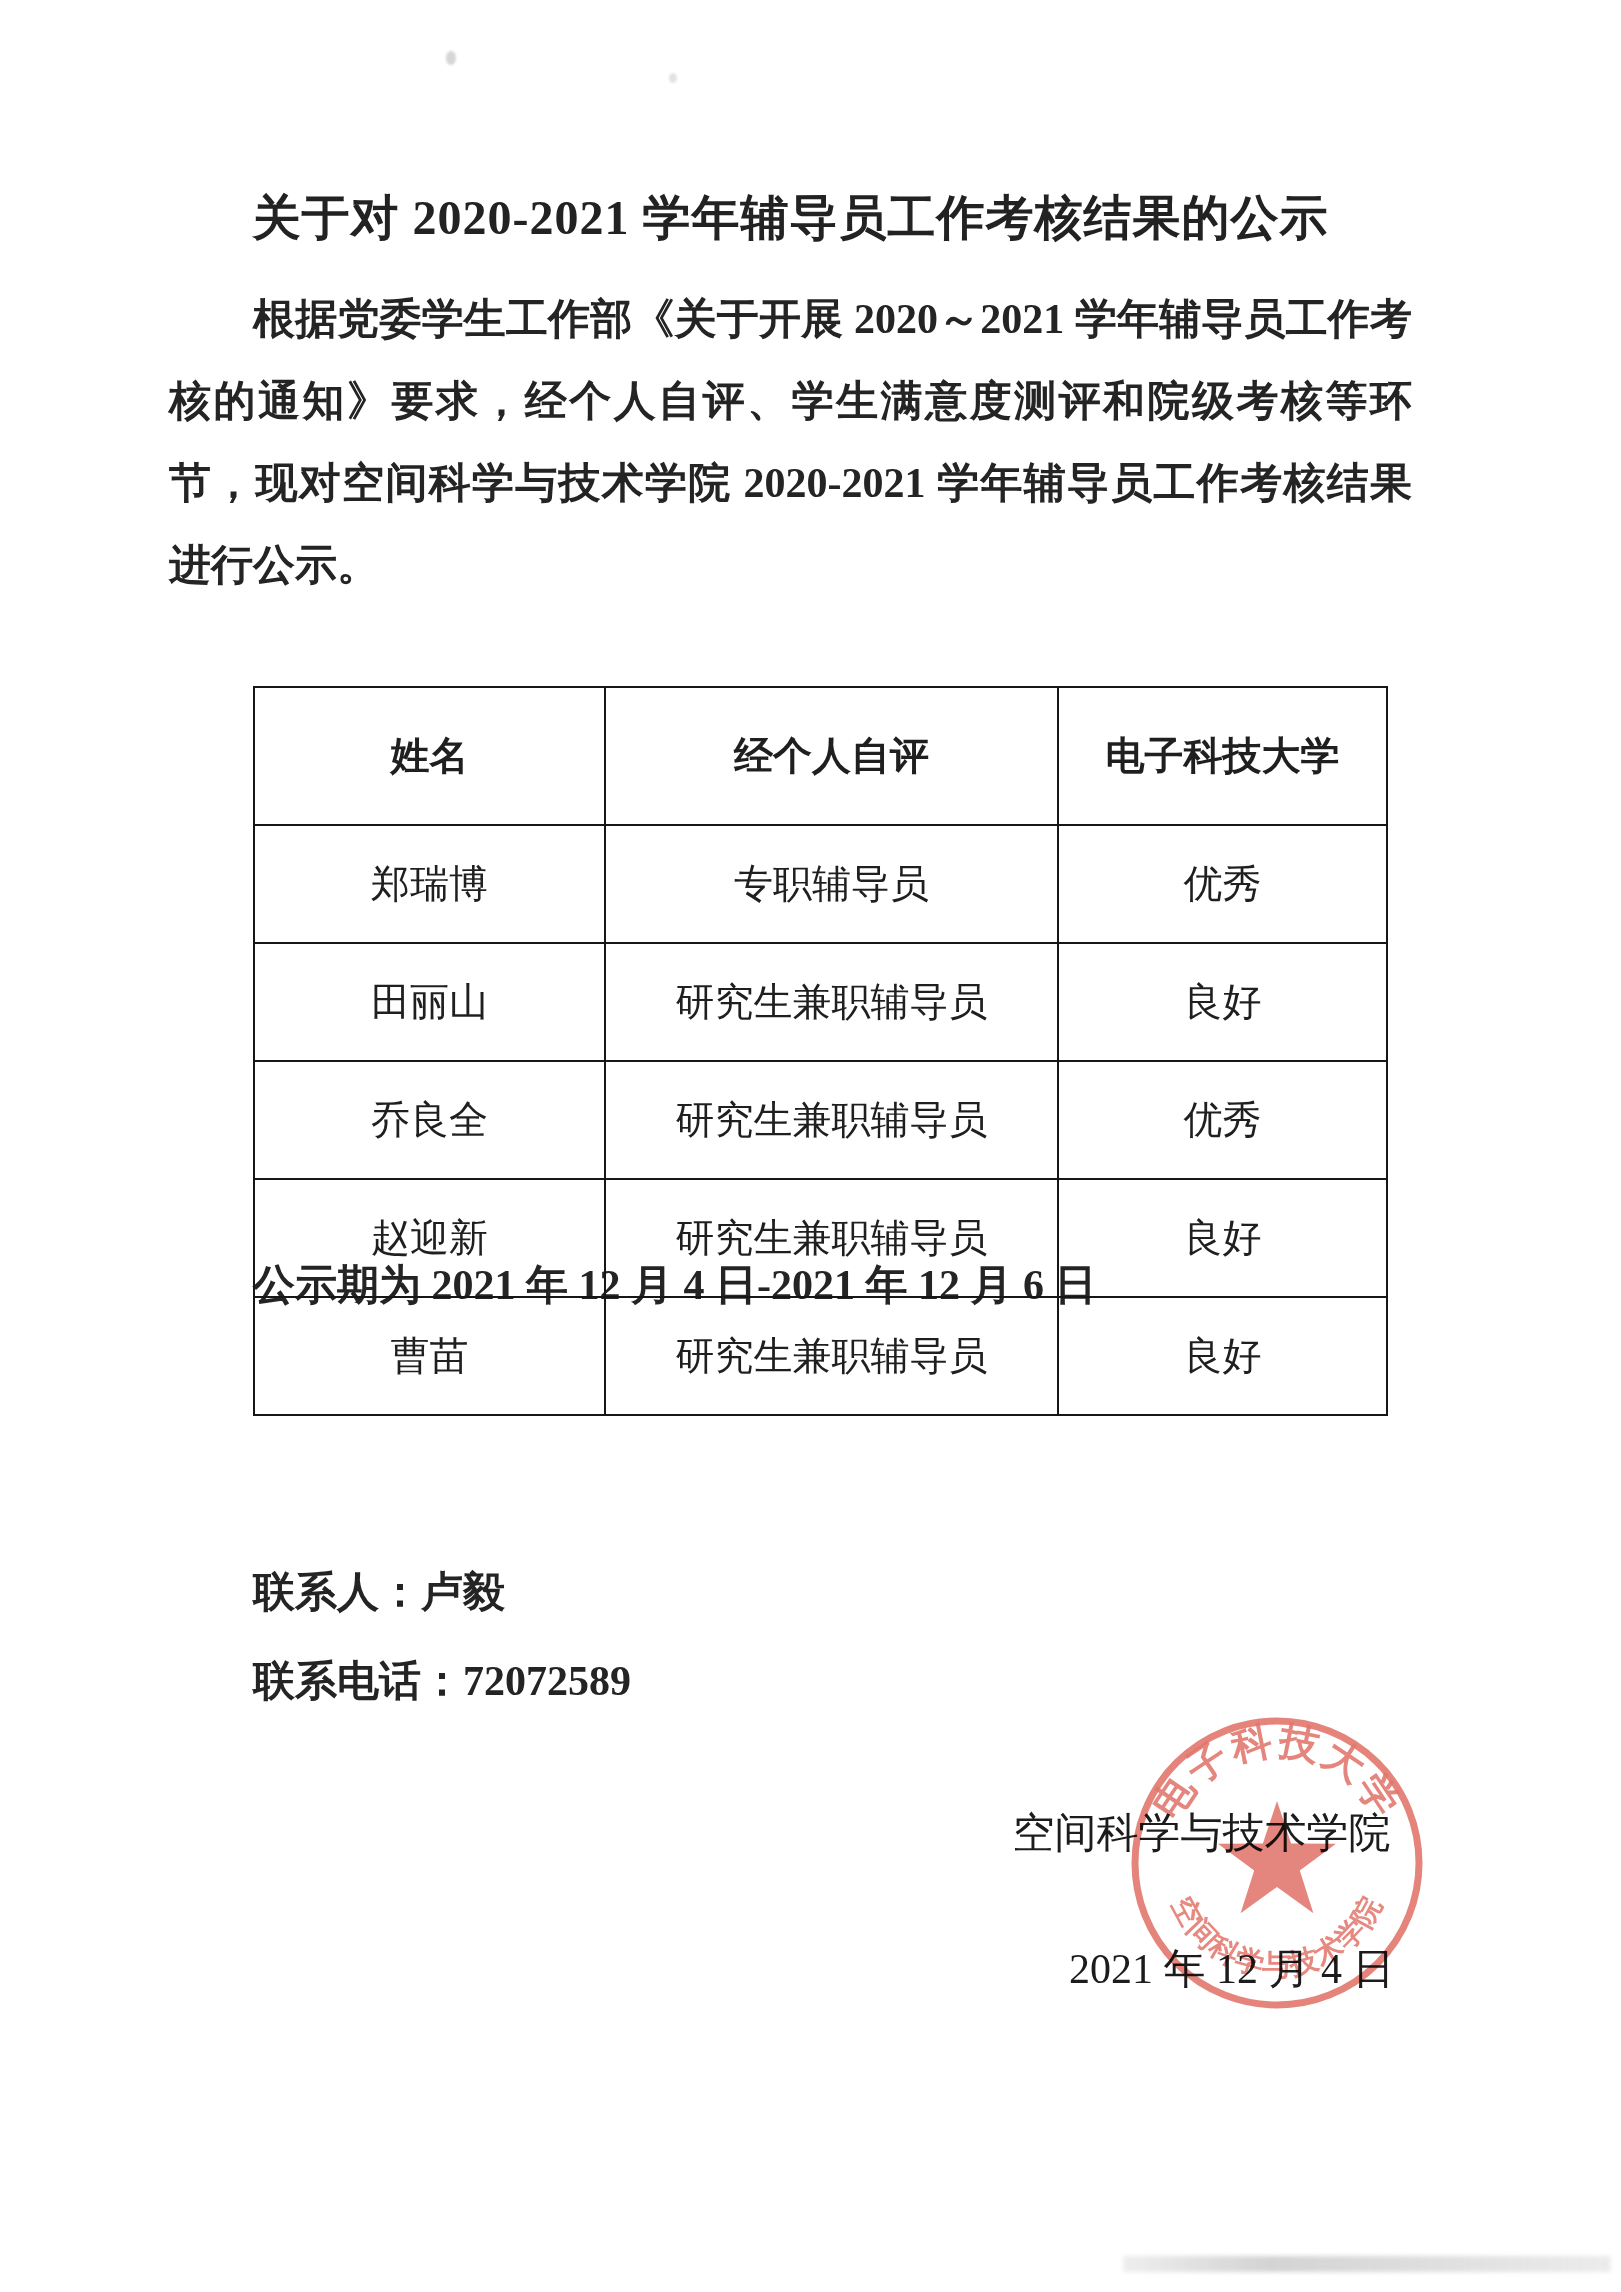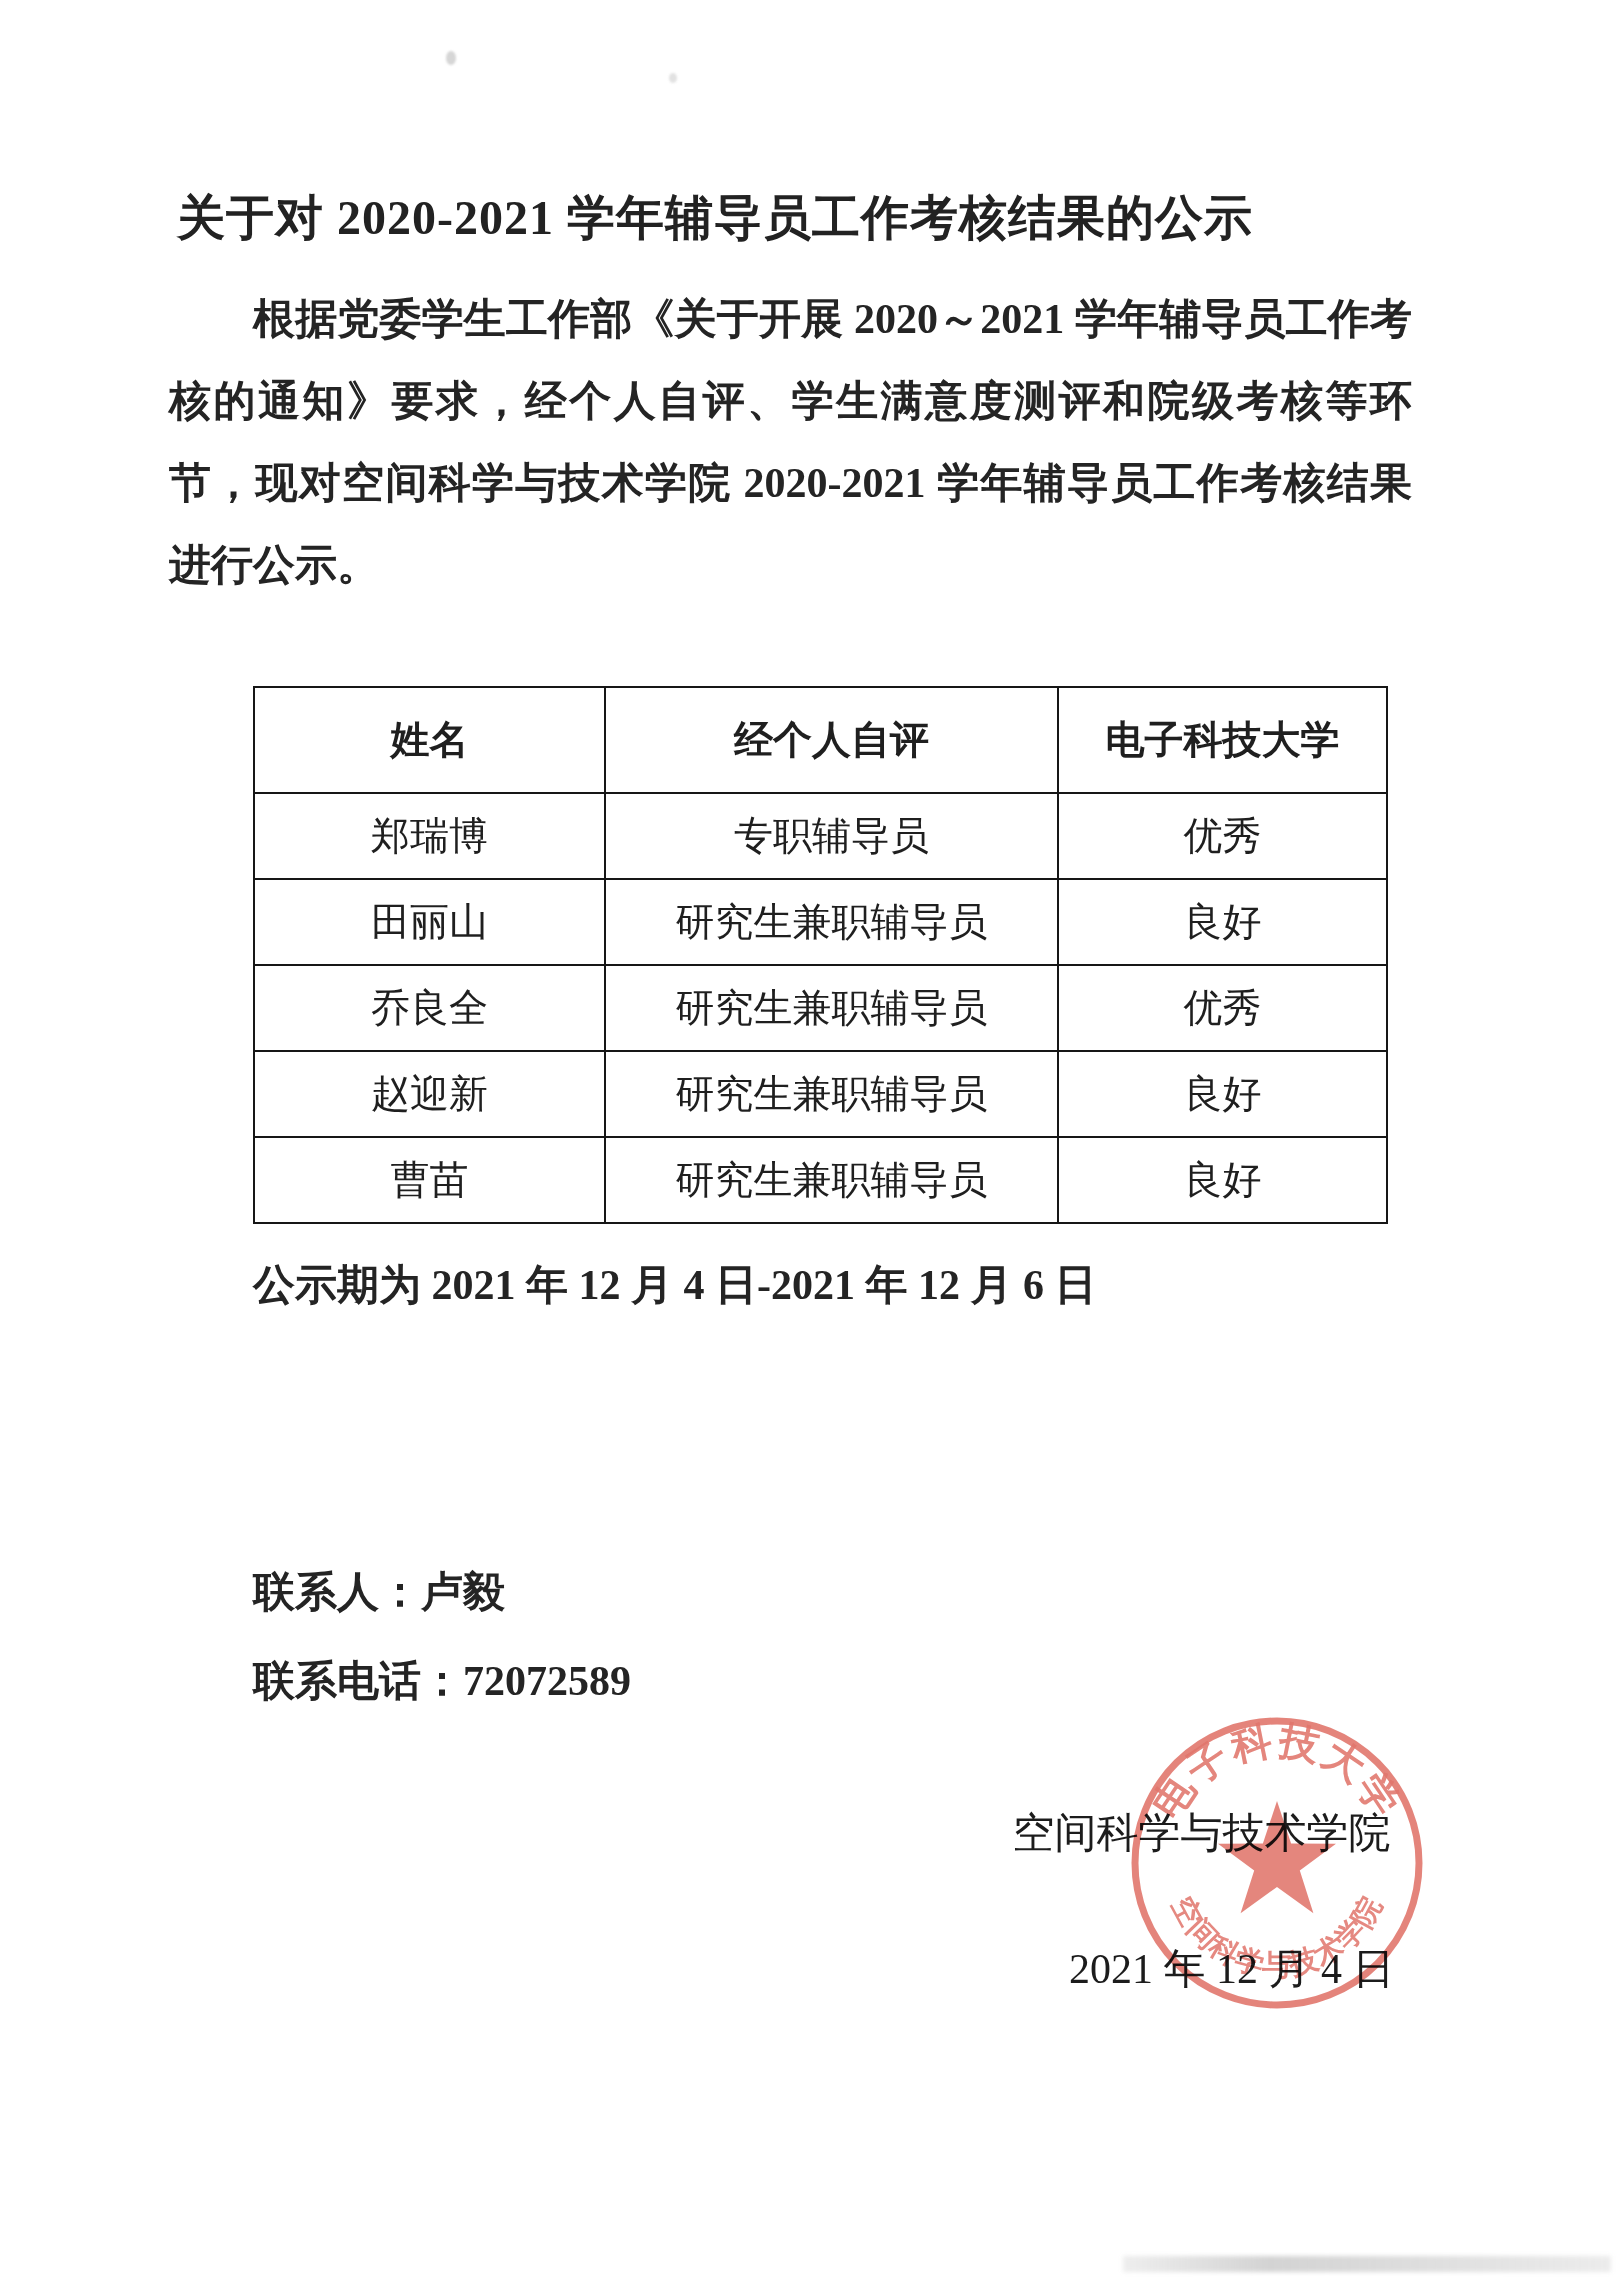--- a/index.html
+++ b/index.html
@@ -6,22 +6,23 @@
   .page {
     position:relative;
     width:1621px; height:2293px;
     margin:0 auto;
     background:#ffffff;
     overflow:hidden;
     font-family:"Liberation Serif","DejaVu Serif",serif;
     color:#1c1c1c;
   }
   .title {
-    position:absolute; left:177px; top:186px; width:1243px;
+    position:absolute; left:169px; top:186px; width:1243px;
     margin:0;
+    text-align:center;
     font-size:48px; font-weight:bold;
     letter-spacing:1px;
     color:#222;
   }
   .bodytext {
     position:absolute; left:169px; width:1243px;
     margin:0;
     font-size:42px;
     color:#242424;
     font-weight:bold;
@@ -41,21 +42,21 @@
     width:1133px;
     border-collapse:collapse;
     table-layout:fixed;
     z-index:2;
   }
   table.assess th, table.assess td {
     border:2.5px solid #161616;
     text-align:center;
     vertical-align:middle;
     font-size:39px;
-    padding:0;
+    padding:16px;
     color:#1f1f1f;
   }
   table.assess th { height:104px; font-weight:bold; }
   table.assess td { height:84px; font-weight:normal; }
   .signature-block {
     position:absolute; left:169px; top:1805px; width:1243px;
     text-align:right;
     padding-right:0;
     font-size:42px;
     z-index:2;

